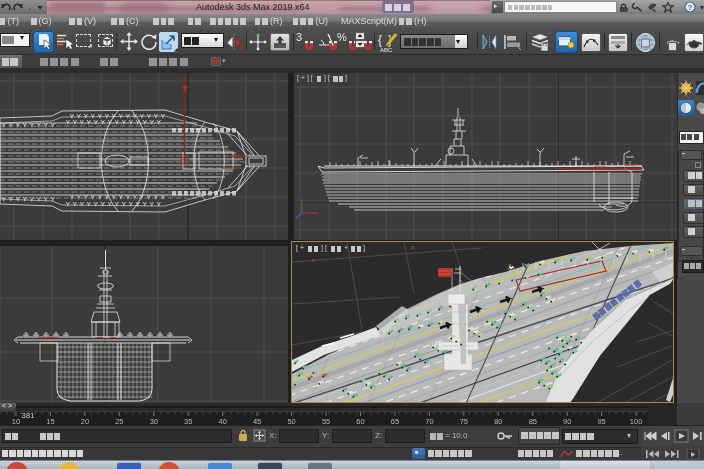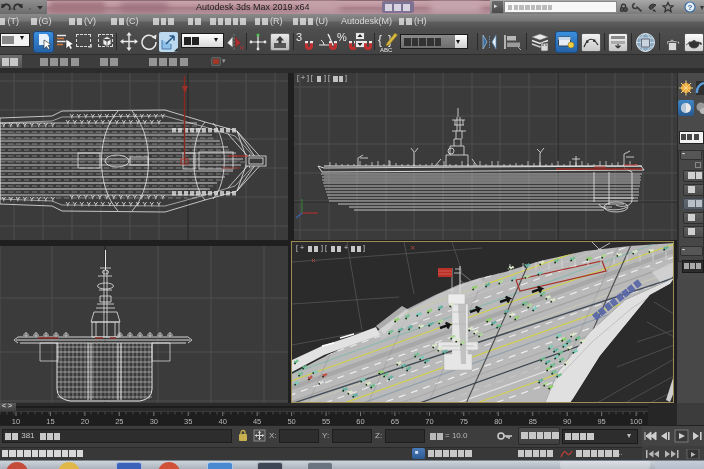--- a/index.html
+++ b/index.html
@@ -53,21 +53,21 @@
 <div style="position:absolute;left:84.0px;top:16px;color:#dadada;font-size:9px;font-weight:400;white-space:nowrap;">(V)</div>
 <div style="position:absolute;left:111px;top:18px;width:13.0px;height:7px;background:repeating-linear-gradient(90deg,#dadada 0 5.5px,transparent 5.5px 7.5px);opacity:0.85;"></div>
 <div style="position:absolute;left:126.0px;top:16px;color:#dadada;font-size:9px;font-weight:400;white-space:nowrap;">(C)</div>
 <div style="position:absolute;left:153px;top:18px;width:20.5px;height:7px;background:repeating-linear-gradient(90deg,#dadada 0 5.5px,transparent 5.5px 7.5px);opacity:0.85;"></div>
 <div style="position:absolute;left:188px;top:18px;width:13.0px;height:7px;background:repeating-linear-gradient(90deg,#dadada 0 5.5px,transparent 5.5px 7.5px);opacity:0.85;"></div>
 <div style="position:absolute;left:210px;top:18px;width:35.5px;height:7px;background:repeating-linear-gradient(90deg,#dadada 0 5.5px,transparent 5.5px 7.5px);opacity:0.85;"></div>
 <div style="position:absolute;left:255px;top:18px;width:13.0px;height:7px;background:repeating-linear-gradient(90deg,#dadada 0 5.5px,transparent 5.5px 7.5px);opacity:0.85;"></div>
 <div style="position:absolute;left:270.0px;top:16px;color:#dadada;font-size:9px;font-weight:400;white-space:nowrap;">(R)</div>
 <div style="position:absolute;left:293px;top:18px;width:20.5px;height:7px;background:repeating-linear-gradient(90deg,#dadada 0 5.5px,transparent 5.5px 7.5px);opacity:0.85;"></div>
 <div style="position:absolute;left:315.5px;top:16px;color:#dadada;font-size:9px;font-weight:400;white-space:nowrap;">(U)</div>
-<div style="position:absolute;left:341px;top:16px;color:#dadada;font-size:9px;font-weight:400;white-space:nowrap;">Autodesk(M)</div>
+<div style="position:absolute;left:341px;top:16px;color:#dadada;font-size:9px;font-weight:400;white-space:nowrap;">MAXScript(M)</div>
 <div style="position:absolute;left:399px;top:18px;width:13.0px;height:7px;background:repeating-linear-gradient(90deg,#dadada 0 5.5px,transparent 5.5px 7.5px);opacity:0.85;"></div>
 <div style="position:absolute;left:414.0px;top:16px;color:#dadada;font-size:9px;font-weight:400;white-space:nowrap;">(H)</div>
 <div style="position:absolute;left:0px;top:29px;width:704px;height:26px;background:linear-gradient(180deg,#4e4e4e,#424242);"></div>
 <div style="position:absolute;left:0px;top:54px;width:704px;height:1px;background:#2e2e2e;"></div>
 <div style="position:absolute;left:0px;top:33px;width:30px;height:14px;background:#f2f2f2;border:1px solid #222"></div>
 <div style="position:absolute;left:20px;top:33px;color:#111;font-size:8px;font-weight:400;white-space:nowrap;">▾</div>
 <div style="position:absolute;left:2px;top:36px;width:12px;height:8px;background:#888;"></div>
 <div style="position:absolute;left:33px;top:31px;width:21px;height:22px;background:linear-gradient(180deg,#3b8ede,#2463a8);border-radius:3px;border:1px solid #1b4a80"></div>
 <svg class="abs" style="left:36px;top:33px" width="16" height="18" viewBox="0 0 16 18">
 <path d="M3 1 h8 l2 3 v8 h-10 z" fill="#e9f2fb" stroke="#healthy" stroke-width="0"></path>
@@ -1293,21 +1293,21 @@
       <line x1="630" y1="0" x2="630" y2="2.5" stroke="#555" stroke-width="0.8"></line>
       <line x1="637" y1="0" x2="637" y2="2.5" stroke="#555" stroke-width="0.8"></line>
       <line x1="644" y1="0" x2="644" y2="2.5" stroke="#555" stroke-width="0.8"></line>
     </svg>
 <div style="position:absolute;left:648px;top:403px;width:29px;height:22px;background:#262626;"></div>
 <div style="position:absolute;left:677px;top:403px;width:27px;height:22px;background:#3c3c3c;"></div>
 <div style="position:absolute;left:0px;top:425px;width:704px;height:22px;background:#3d3d3d;"></div>
 <div style="position:absolute;left:0px;top:425px;width:704px;height:1px;background:#222;"></div>
 <div style="position:absolute;left:2px;top:429px;width:230px;height:14px;background:#2d2d2d;border:1px solid #1e1e1e"></div>
 <div style="position:absolute;left:5px;top:433px;width:13.0px;height:7px;background:repeating-linear-gradient(90deg,#c8c8c8 0 6px,transparent 6px 7px);opacity:1.0;"></div>
-<div style="position:absolute;left:19px;top:431px;color:#c8c8c8;font-size:8px;font-weight:400;white-space:nowrap;">&nbsp;381</div>
+<div style="position:absolute;left:19px;top:411px;color:#c8c8c8;font-size:8px;font-weight:400;white-space:nowrap;">&nbsp;381</div>
 <div style="position:absolute;left:40px;top:433px;width:20.0px;height:7px;background:repeating-linear-gradient(90deg,#c8c8c8 0 6px,transparent 6px 7px);opacity:1.0;"></div>
 <svg class="abs" style="left:237px;top:429px" width="12" height="13" viewBox="0 0 12 13">
 <rect x="2" y="5" width="8" height="7" rx="1" fill="#c8b050"></rect>
       <path d="M4 5 v-1.5 a2 2 0 0 1 4 0 V5" fill="none" stroke="#c8b050" stroke-width="1.3"></path>
     </svg>
 <svg class="abs" style="left:253px;top:429px" width="13" height="13" viewBox="0 0 13 13">
 <rect x="1" y="1" width="11" height="11" fill="#4a4a4a" stroke="#888"></rect>
 <path d="M6.5 2 v9 M2 6.5 h9" stroke="#d8d8d8" stroke-width="1"></path>
 <path d="M6.5 2 l-1.5 2 h3 z M6.5 11 l-1.5 -2 h3 z M2 6.5 l2 -1.5 v3 z M11 6.5 l-2 -1.5 v3 z" fill="#d8d8d8"></path>
     </svg>

